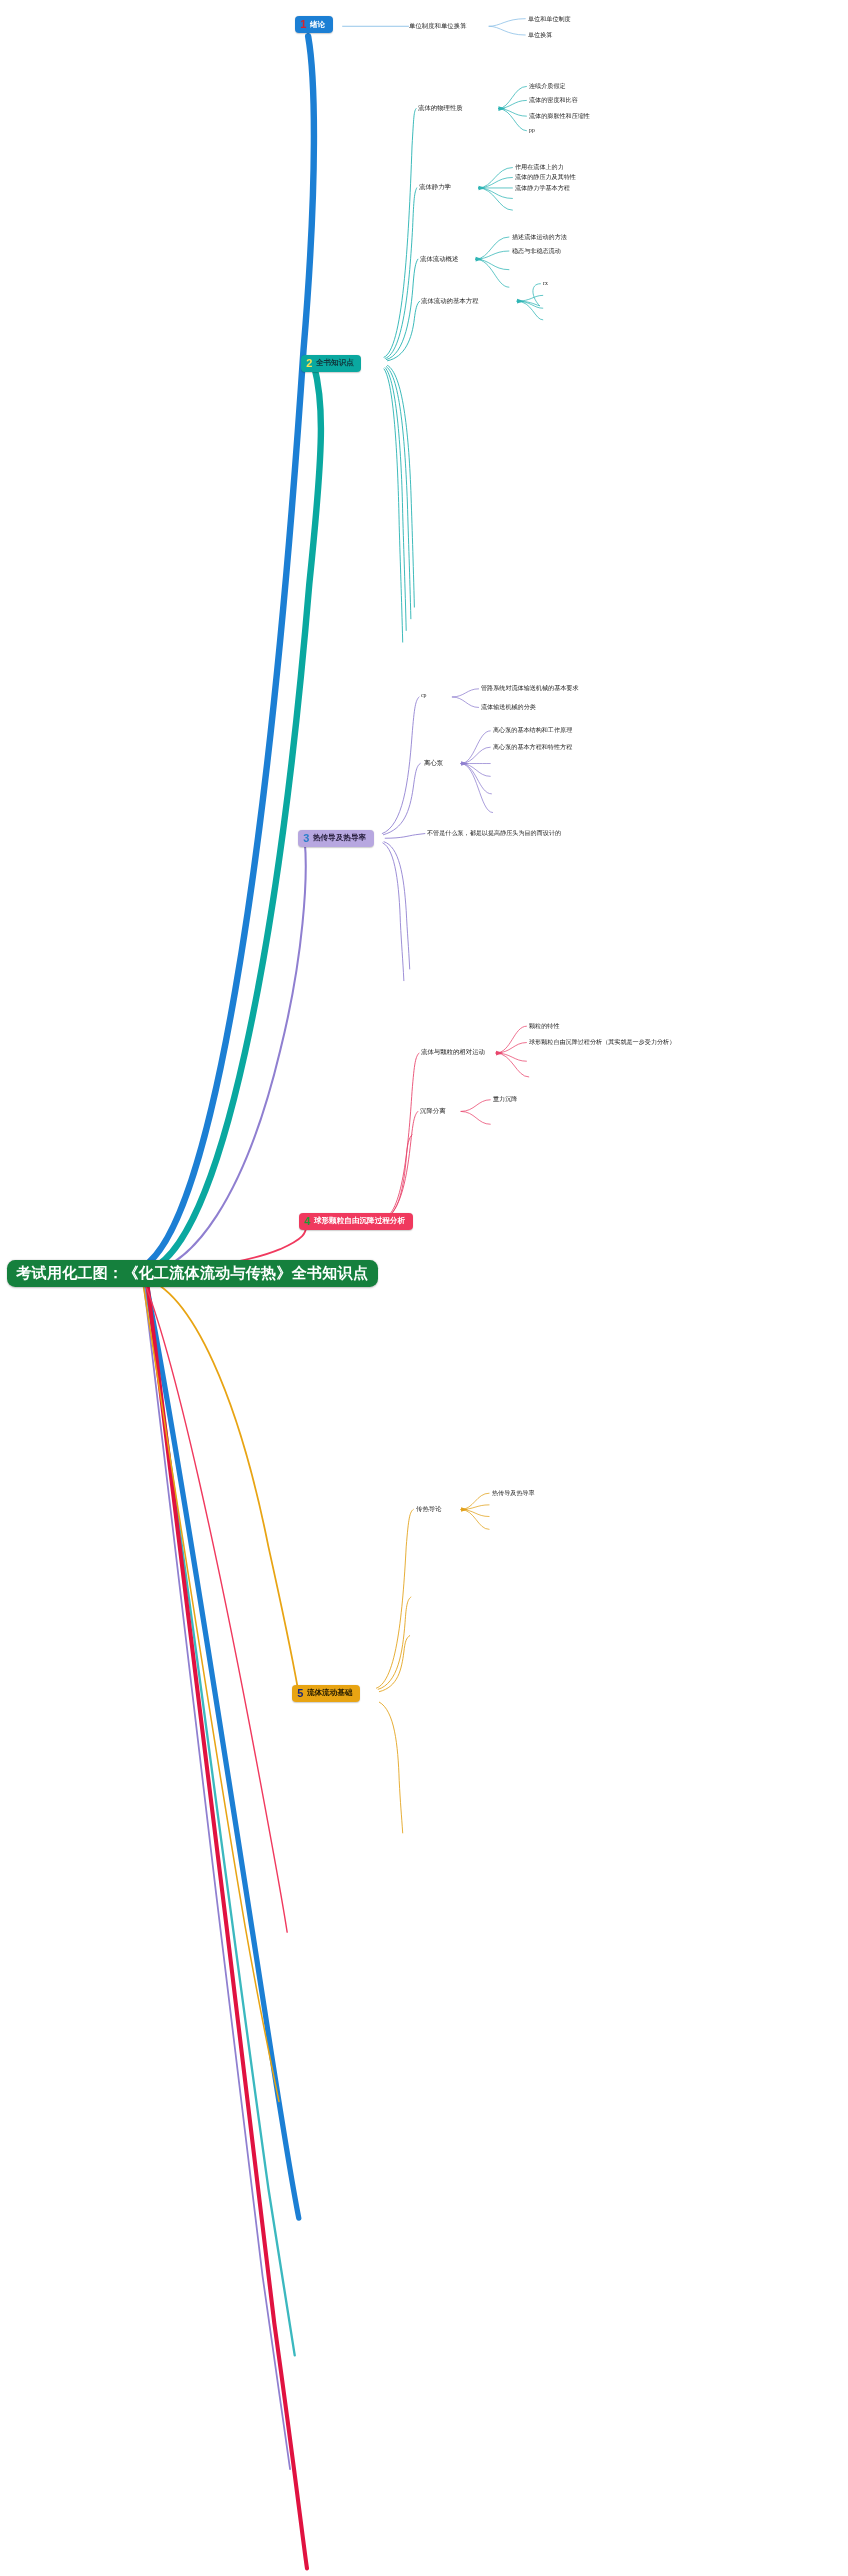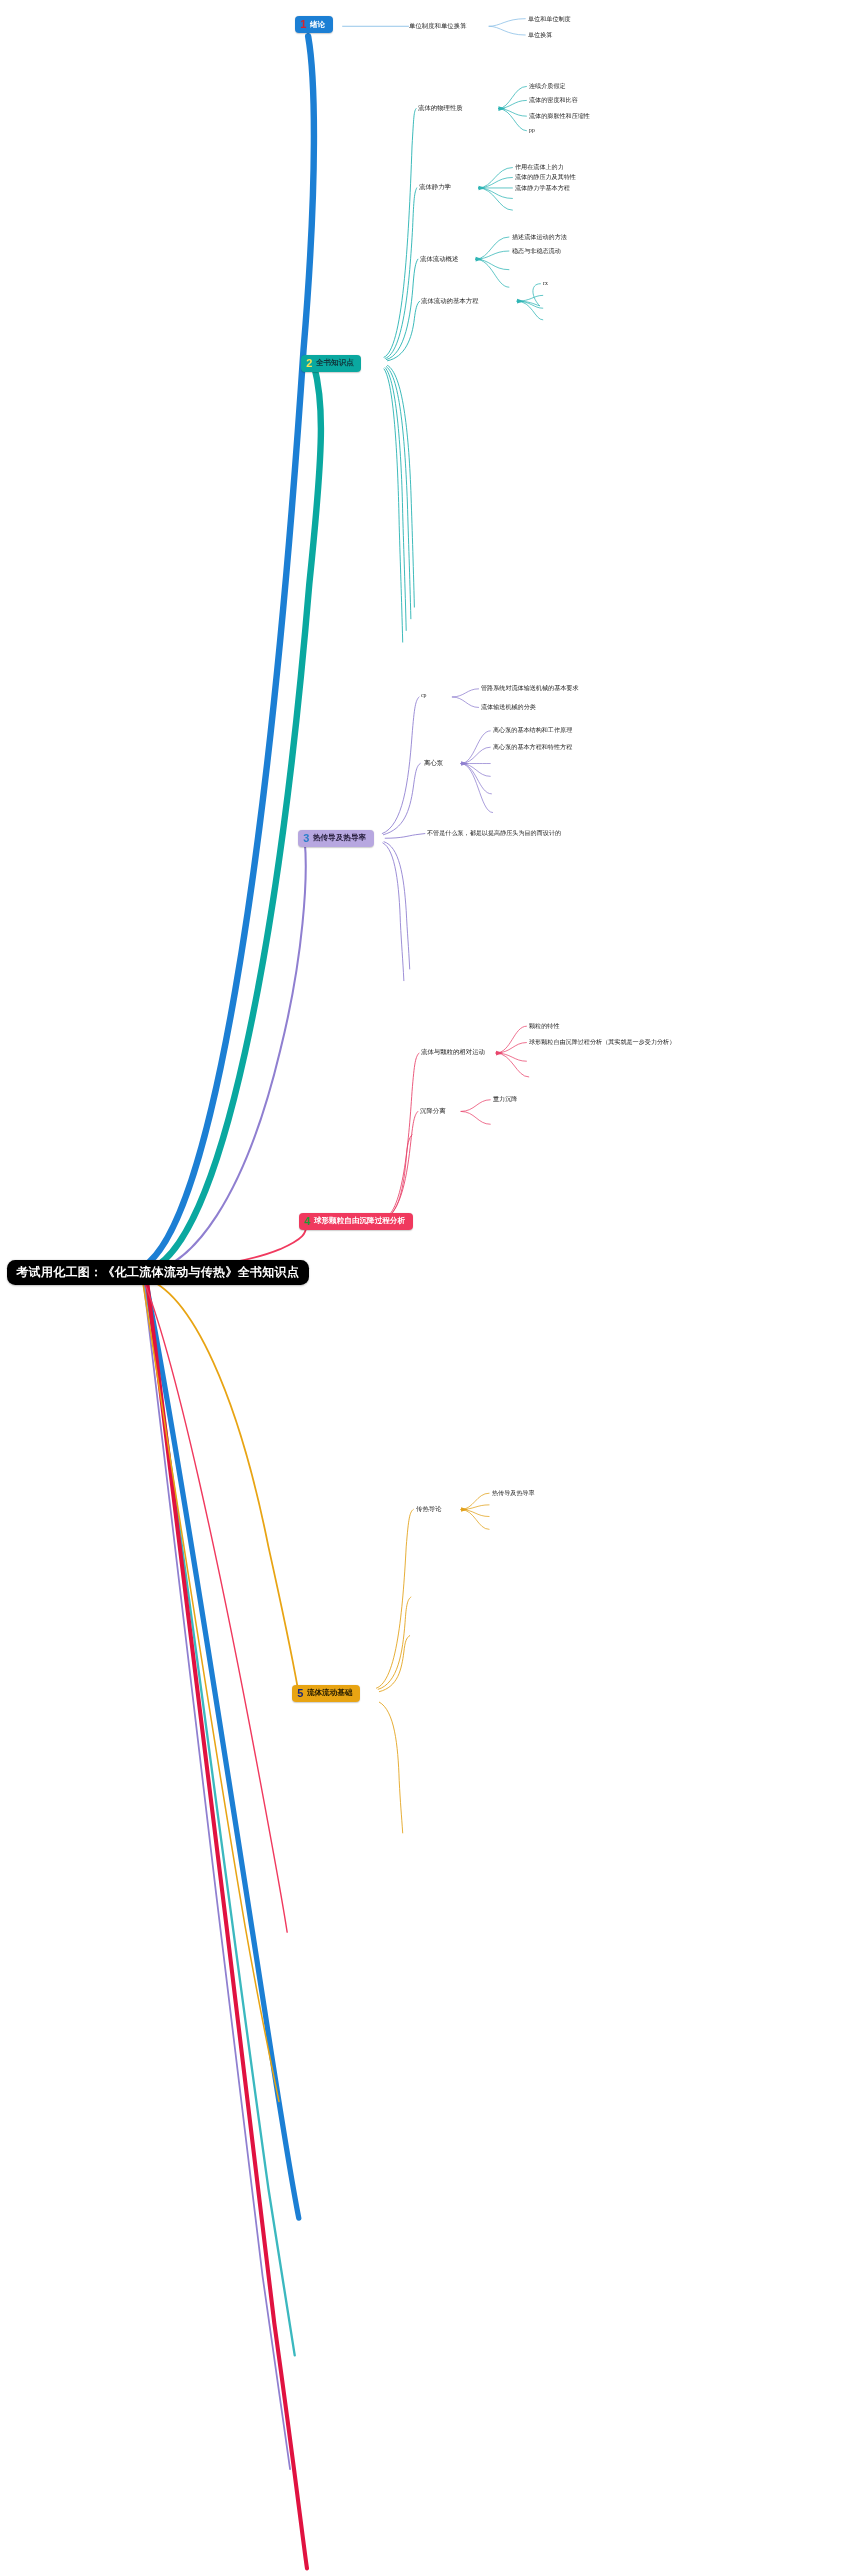--- a/index.html
+++ b/index.html
@@ -3,22 +3,22 @@
 <meta charset="utf-8">
 <style>
   html,body{margin:0;padding:0;background:#ffffff;}
   body{font-family:"Liberation Sans","DejaVu Sans",sans-serif;}
   #canvas{position:relative;width:848px;height:2576px;background:#ffffff;overflow:hidden;}
   svg#wires{position:absolute;left:0;top:0;width:848px;height:2576px;pointer-events:none;}
   .node{position:absolute;white-space:nowrap;}
 
   
   .root{
-    background:#000000;color:#ffffff;border-radius:8.2px;
-    padding:4.1px 9.3px;font-size:12px;font-weight:bold;letter-spacing:0.3px;
+    background:#15803d;color:#ffffff;border-radius:8.2px;
+    padding:4.1px 9.3px;font-size:15px;font-weight:bold;letter-spacing:0.3px;
     box-shadow:0 0.6px 1.8px rgba(0,0,0,.25);
   }
 
   
   .chapter{
     border-radius:4.1px;padding:2.9px 7.6px 2.9px 5.3px;color:#1b1b1b;
     font-size:7.6px;font-weight:bold;display:flex;align-items:center;gap:3.5px;
     box-shadow:0 0.6px 1.2px rgba(0,0,0,.2);
   }
   .chapter .num{font-size:11px;font-weight:bold;line-height:1;}

